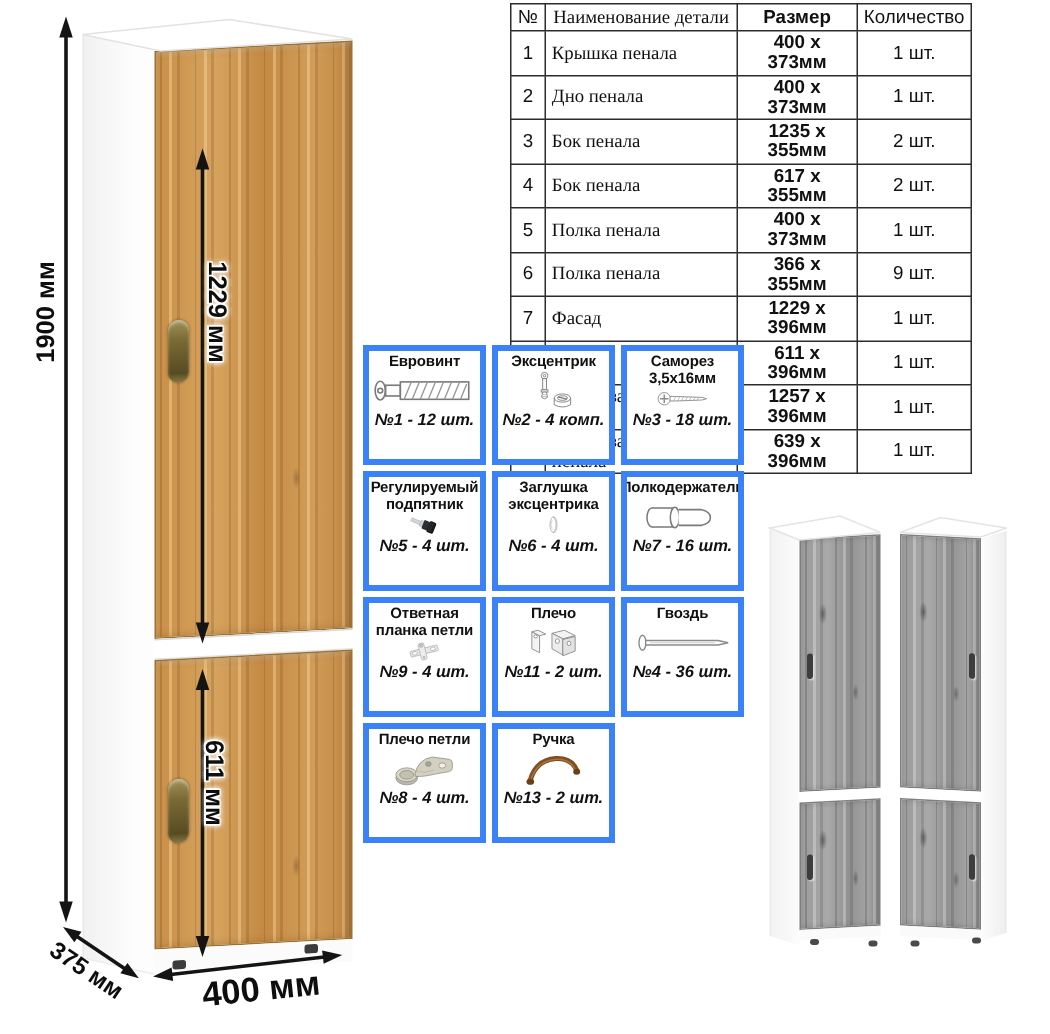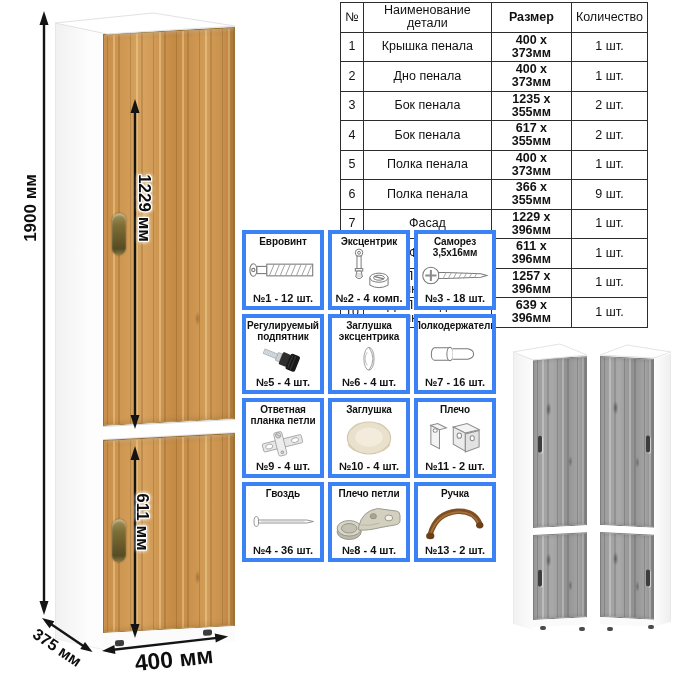--- a/index.html
+++ b/index.html
@@ -41,35 +41,35 @@
   .halo { text-shadow:-1px -1px 0 #fff,1px -1px 0 #fff,-1px 1px 0 #fff,1px 1px 0 #fff,
           0 0 4px #fff,0 0 4px #fff,0 0 5px #fff; }
 
   
   table.parts { position:absolute; left:340px; top:2px; border-collapse:collapse;
                 font-size:12.5px; line-height:1.06; background:#fff; }
   table.parts th, table.parts td { border:1.5px solid #2c2c2c; font-weight:400;
                 padding:1px 4px; text-align:center; height:15px; }
   table.parts th { height:18px; }
   table.parts td:nth-child(1){ width:22px; }
-  table.parts td:nth-child(2), table.parts th:nth-child(2){ width:128px; }
-  table.parts td:nth-child(2){ text-align:center; }
+  table.parts td:nth-child(2), table.parts th:nth-child(2){ width:128px;font-family:Liberation Serif, serif; }
+  table.parts td:nth-child(2){ text-align:left; }
   table.parts td:nth-child(3), table.parts th:nth-child(3){ width:80px;font-weight:bold; }
   table.parts td:nth-child(4), table.parts th:nth-child(4){ width:70px; }
 
   
   .hw-grid { position:absolute; left:242px; top:230px; width:256px; display:grid;
              grid-template-columns:repeat(3,82px); grid-auto-rows:80px; gap:4px; }
   .hw-cell { border:4px solid #3b82f6; background:#fff; display:flex; flex-direction:column;
              align-items:center; padding:2px 1px 1px; overflow:hidden; }
   .hw-title { font-weight:bold; font-size:10px; line-height:1.12; text-align:center;
               letter-spacing:-0.1px; }
   .hw-icon { flex:1; min-height:0; width:100%; display:flex; align-items:center; justify-content:center; }
   .hw-icon svg { max-height:100%; }
-  .hw-count { font-weight:bold; font-size:11px; padding-bottom:1px; }
+  .hw-count { font-weight:bold; font-size:11px; padding-bottom:19px;font-style:italic; }
 
   
   .u-side-l { position:absolute; left:513px; top:353px; width:20px; height:271px;
               background:linear-gradient(90deg,#f2f2f2,#fcfcfc); border-left:1px solid #e9e9e9;
               transform:skewY(17deg); transform-origin:top left; }
   .u-front { position:absolute; width:54px; height:268px; transform-origin:top left; background:#fff; }
   .u-front.lft { left:533px; top:359px; transform:skewY(-3deg); }
   .u-front.rgt { left:600px; top:356px; transform:skewY(3deg); }
   .u-side-r { position:absolute; left:654px; top:359px; width:17px; height:268px;
               background:linear-gradient(90deg,#fdfdfd,#efefef); border-right:1px solid #e9e9e9;
@@ -363,31 +363,20 @@
               <ellipse cx="59" cy="26.5" rx="5.5" ry="3.6" fill="#fff" stroke="#8d8d8d"></ellipse>
               <circle cx="35.5" cy="13" r="4.2" fill="#d6d6d6" stroke="#8d8d8d"></circle>
               <path d="M33 10.5 l5 5" stroke="#8d8d8d"></path>
               <circle cx="35.5" cy="40" r="2.2" fill="#cfcfcf" stroke="#8d8d8d"></circle>
             </g>
           </svg>
         </div>
         <div class="hw-count">№9 - 4 шт.</div>
       </div>
       <div class="hw-cell">
-        <div class="hw-title">Заглушка</div>
-        <div class="hw-icon">
-          <svg viewBox="0 0 80 52" width="64" height="42">
-            <ellipse cx="40" cy="26" rx="27" ry="20" fill="#eae1cd" stroke="#d3c8ad" stroke-width="1.5"></ellipse>
-            <ellipse cx="40" cy="25" rx="17" ry="12" fill="#f3ecdc"></ellipse>
-            <path d="M18 15 a27 20 0 0 1 10 -7 M52 8 a27 20 0 0 1 10 7 M14 34 a27 20 0 0 0 9 8 M57 42 a27 20 0 0 0 9 -8" stroke="#d8cdb4" stroke-width="2" fill="none"></path>
-          </svg>
-        </div>
-        <div class="hw-count">№10 - 4 шт.</div>
-      </div>
-      <div class="hw-cell">
         <div class="hw-title">Плечо</div>
         <div class="hw-icon">
           <svg viewBox="0 0 80 52" width="70" height="45">
             <g fill="#f4f4f4" stroke="#8d8d8d" stroke-width="1.2">
               <path d="M12 12 l10 5 v22 l-10 -5 z"></path>
               <path d="M12 12 l8 -2 10 5 -8 2 z"></path>
               <ellipse cx="17" cy="18" rx="2.4" ry="2" fill="#fff"></ellipse>
               <path d="M38 14 l16 -4 14 7 -16 4 z"></path>
               <path d="M38 14 v20 l14 8 v-21 z" fill="#ececec"></path>
               <path d="M52 22 l16 -4 v19 l-16 6 z" fill="#e2e2e2"></path>

